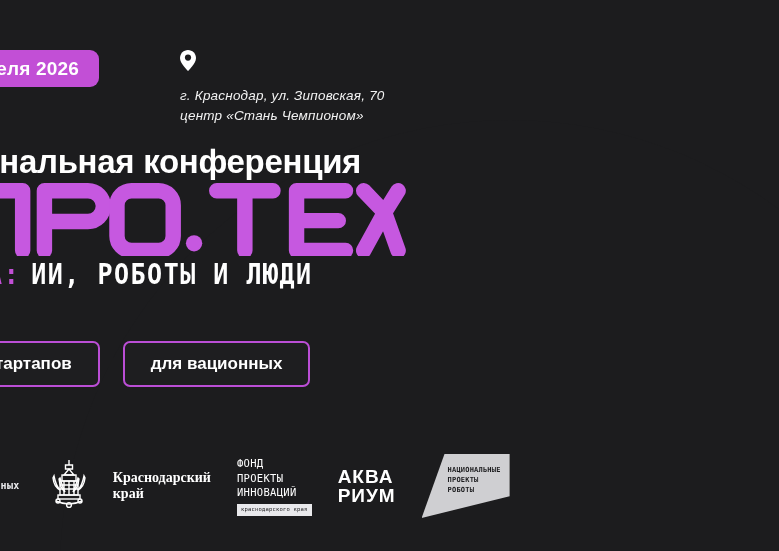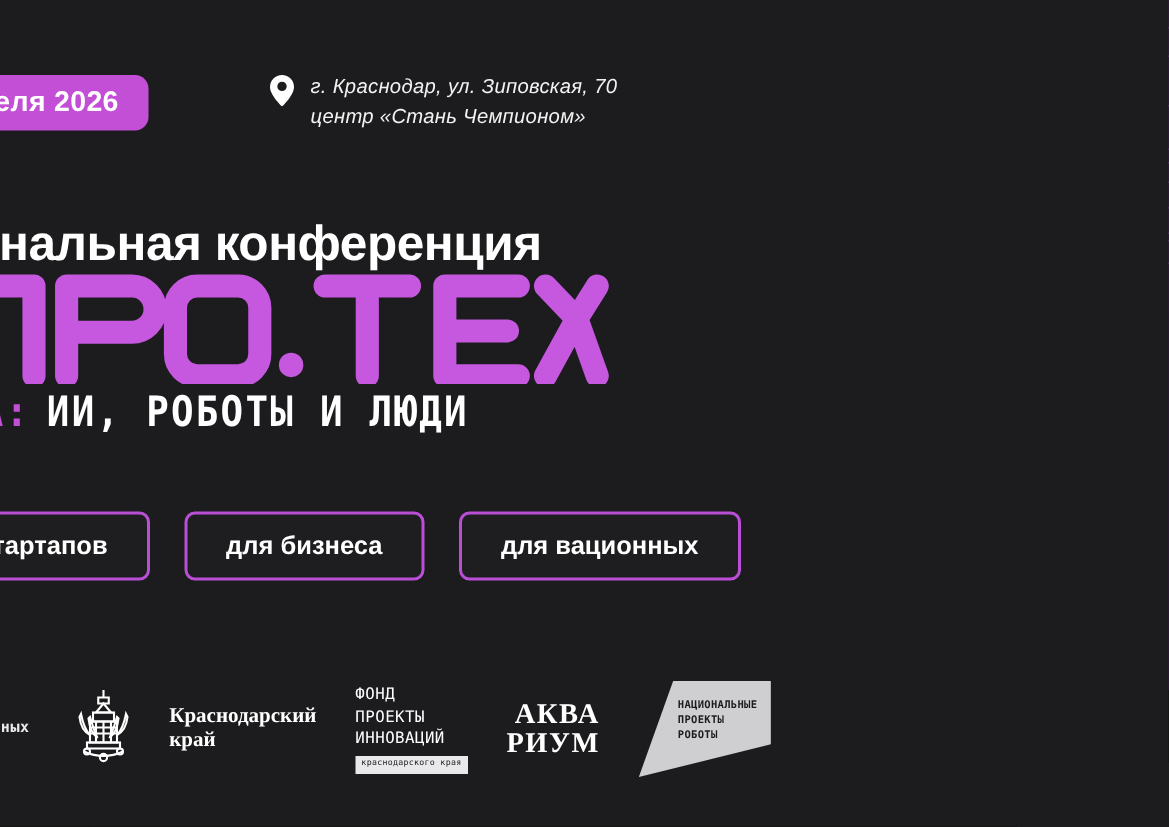--- a/index.html
+++ b/index.html
@@ -73,21 +73,21 @@
     color:#ffffff;
     font-size:19px;font-weight:bold;
     letter-spacing:.2px;
     white-space:nowrap;
   }
 
   
   #location{
     position:absolute;
     left:180px;top:48px;
-    display:flex;align-items:flex-start;gap:11px;
+    display:flex;align-items:flex-start;gap:11px;flex-direction:column;
   }
   #pin-icon{flex:0 0 auto;margin-top:2px;}
   #location-lines{
     color:#f2f2f2;
     font-style:italic;
     font-size:13.5px;
     line-height:1.45;
     letter-spacing:.2px;
     white-space:nowrap;
   }
@@ -188,26 +188,26 @@
     background:#e9e9ec;
     color:#1c1c1e;
     font-size:5.5px;
     letter-spacing:.2px;
     padding:2px 4px;
   }
 
   
   #logo-aqua{
     color:#ffffff;
-    font-family:Liberation Serif, serif;
+    font-family:Liberation Sans, sans-serif;
     font-weight:bold;
     font-size:19px;
     line-height:1.02;
     letter-spacing:1px;
-    text-align:right;
+    text-align:left;
     white-space:nowrap;
   }
 
   
   #logo-natproj{
     position:relative;
     width:88px;height:64px;
   }
   #natproj-shape{
     position:absolute;inset:0;
@@ -298,21 +298,20 @@
     <circle cx="245" cy="72" r="9" fill="#c658e0"></circle>
   </svg>
 
   <div id="theme-row">
     <span id="theme-label" class="tech-font">ЕМА:</span>
     <span id="theme-value" class="tech-font">ИИ, РОБОТЫ И ЛЮДИ</span>
   </div>
 
   <div id="buttons">
     <button class="pill">ля стартапов</button>
-    <button class="pill">для бизнеса</button>
     <button class="pill">для вационных</button>
   </div>
 
   <div id="partners">
 
     <div class="partner">
       <div id="logo-platform">
         <div>нка</div>
         <div>вационных</div>
         <div>тапов</div>

